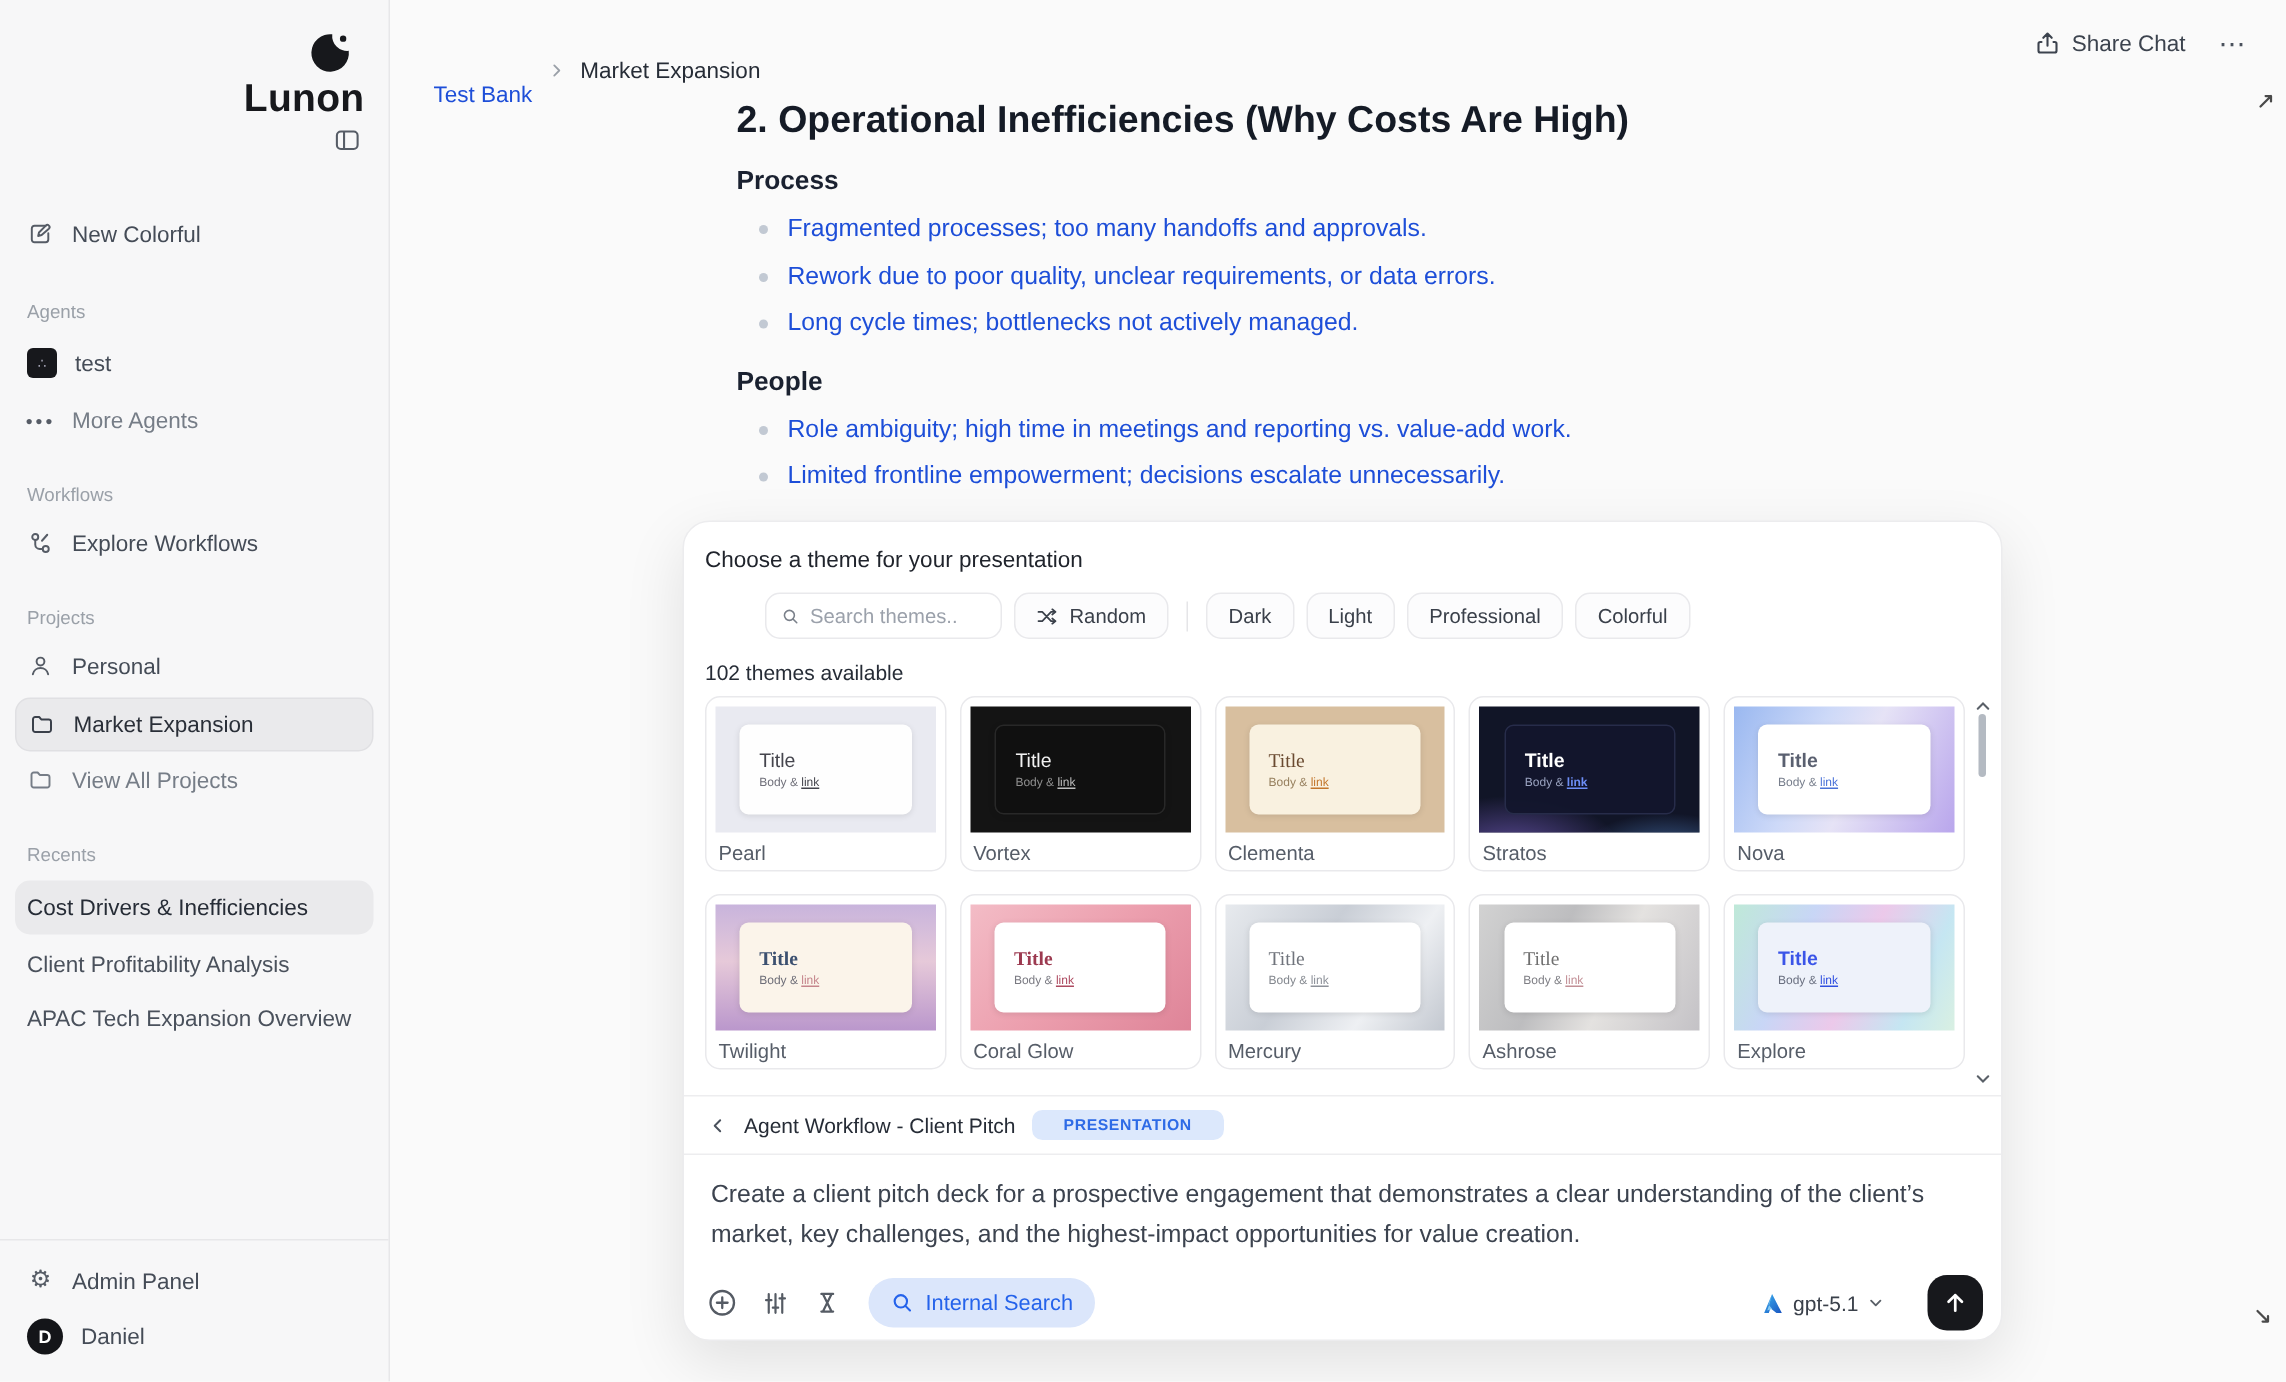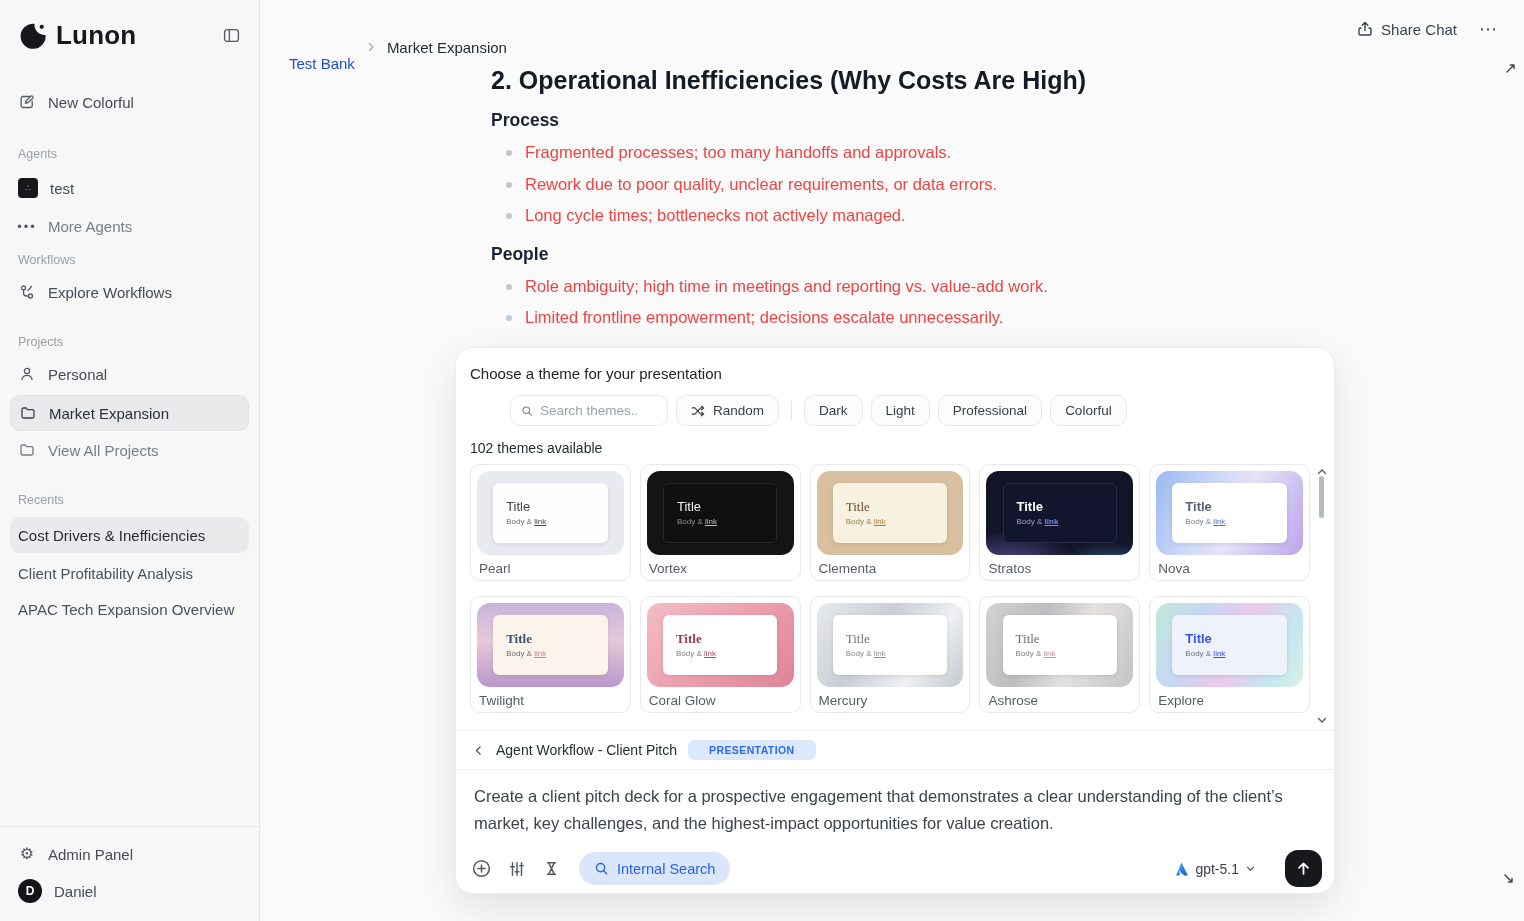--- a/index.html
+++ b/index.html
@@ -2,39 +2,39 @@
 <html><head>
 <meta charset="utf-8">
 <style>
   * { margin:0; padding:0; box-sizing:border-box; }
   html,body { width:1524px; height:921px; overflow:hidden; }
   body { font-family:"Liberation Sans", sans-serif; background:#fafafa; color:#2a2f38; position:relative; }
 
   
   .sidebar { position:absolute; left:0; top:0; width:260px; height:921px;
              background:#f7f7f8; border-right:1px solid #e7e7e9; }
-  .logo-row { display:flex; align-items:center; padding:20px 16px 0 18px; }
+  .logo-row { display:flex; align-items:flex-end; padding:20px 16px 0 18px;flex-direction:column; }
   .logo-mark { width:30px; height:30px; margin-right:8px; }
   .logo-text { font-size:26px; font-weight:700; color:#17181c; letter-spacing:.2px; flex:1; }
   .collapse-btn { width:24px; height:24px; display:flex; align-items:center; justify-content:center; cursor:pointer; }
 
   .side-item { display:flex; align-items:center; gap:12px; height:30px; margin:0 10px; padding:0 8px;
                border-radius:10px; font-size:15px; color:#454c57; cursor:pointer; }
   .side-item.dim { color:#767d87; }
   .side-item .ic { width:18px; display:flex; justify-content:center; color:#565c66; }
   .side-label { font-size:12.5px; color:#9aa0a8; padding:0 18px; height:16px; }
 
   .new-session { margin-top:36px; }
   .lbl-agents { margin-top:30px; }
   .agent-test { margin-top:10px; }
   .agent-avatar { width:20px; height:20px; border-radius:4px; background:#17181c; color:#aab; font-size:9px;
                   display:flex; align-items:center; justify-content:center; }
   .more-agents { margin-top:8px; }
   .dots3 { letter-spacing:2px; font-size:13px; color:#767d87; }
-  .lbl-workflows { margin-top:12px; }
+  .lbl-workflows { margin-top:28px; }
   .explore { margin-top:8px; }
   .lbl-projects { margin-top:28px; }
   .personal { margin-top:8px; }
   .mkt { margin-top:6px; height:36px; background:#eaeaec; border:1px solid #e0e0e3; color:#2a2f38; font-weight:500;}
   .viewall { margin-top:4px; }
   .lbl-recents { margin-top:28px; }
   .recent { display:flex; align-items:center; margin:0 10px; padding:0 8px; border-radius:10px;
             font-size:15px; color:#4a515c; height:32px; cursor:pointer; }
   .recent.hl { background:#eaeaec; height:36px; margin-top:8px; color:#262c36; font-weight:500;}
   .recent + .recent { margin-top:4px; }
@@ -52,21 +52,21 @@
   .crumb-sep { display:flex; color:#9aa0a8; }
   .crumb-current { color:#262c36; font-weight:500; }
   .top-actions { position:absolute; right:22px; top:18px; display:flex; align-items:center; gap:18px; }
   .share-btn { display:flex; align-items:center; gap:8px; font-size:15px; color:#3c434e; cursor:pointer; }
   .more-btn { font-size:18px; color:#4a515c; letter-spacing:1px; cursor:pointer; padding:0 4px; }
 
   .doc { position:absolute; left:230px; top:64px; width:760px; }
   .doc h1 { font-size:25px; line-height:32px; font-weight:700; color:#151b26; margin-bottom:14px; }
   .doc h3 { font-size:17.5px; font-weight:700; color:#1a2130; margin:12px 0 6px; }
   .doc ul { list-style:none; }
-  .doc li { position:relative; padding-left:34px; font-size:16.5px; line-height:31.5px; color:#ef4444; }
+  .doc li { position:relative; padding-left:34px; font-size:16.5px; line-height:31.5px; color:#1d4ed8; }
   .doc li::before { content:""; position:absolute; left:15px; top:13px; width:6px; height:6px;
                     border-radius:50%; background:#c2c9d3; }
 
   .edge-arrow { position:absolute; color:#4a4a4a; }
   .edge-arrow.top { right:8px; top:60px; }
   .edge-arrow.bottom { right:10px; top:870px; }
 
   
   .dialog { position:absolute; left:194px; top:347px; width:880px; height:547px; background:#fff;
             border:1px solid #ececee; border-radius:18px; box-shadow:0 14px 40px rgba(0,0,0,.10); }
@@ -79,21 +79,21 @@
                       font-family:"Liberation Sans", sans-serif; background:transparent; }
   .search-box input::placeholder { color:#9ba1ab; }
   .pill-btn { height:31px; padding:0 14px; border:1px solid #e9e9ec; border-radius:10px; background:#fcfcfd;
               font-size:13.5px; color:#3a404a; display:inline-flex; align-items:center; gap:8px; cursor:pointer; }
   .vdiv { width:1px; height:20px; background:#e5e5e8; margin:0 4px; }
   .count { font-size:14px; color:#262c36; margin:14px 0 0; }
 
   .grid-wrap { position:relative; height:272px; overflow:hidden; padding:6px 24px 0 14px; margin-top:2px;}
   .grid { display:grid; grid-template-columns:repeat(5,1fr); gap:15px 9px; }
   .tcard { border:1px solid #e9e9ec; border-radius:10px; background:#fff; padding:6px; height:117px; cursor:pointer; }
-  .thumb { height:84px; border-radius:13px; overflow:hidden; display:flex; align-items:center; justify-content:center; }
+  .thumb { height:84px; border-radius:0; overflow:hidden; display:flex; align-items:center; justify-content:center; }
   .slide { width:78%; height:72%; border-radius:6px; display:flex; flex-direction:column; justify-content:center;
            padding-left:13px; box-shadow:0 1px 4px rgba(0,0,0,.10); }
   .s-title { font-size:13px; line-height:1.05; }
   .s-body { font-size:8px; margin-top:3px; }
   .s-body .lnk { text-decoration:underline; }
   .tname { font-size:13.5px; color:#565d68; margin-top:6px; padding-left:2px; }
 
   .t-pearl .thumb{background:#e9eaf1}.t-pearl .slide{background:#fefefe}
   .t-pearl .s-title{color:#45454d;font-weight:300}.t-pearl .s-body{color:#70707a}.t-pearl .lnk{color:#45454d}
   .t-vortex .thumb{background:#141414}.t-vortex .slide{background:#101010;border:1px solid #282828}

